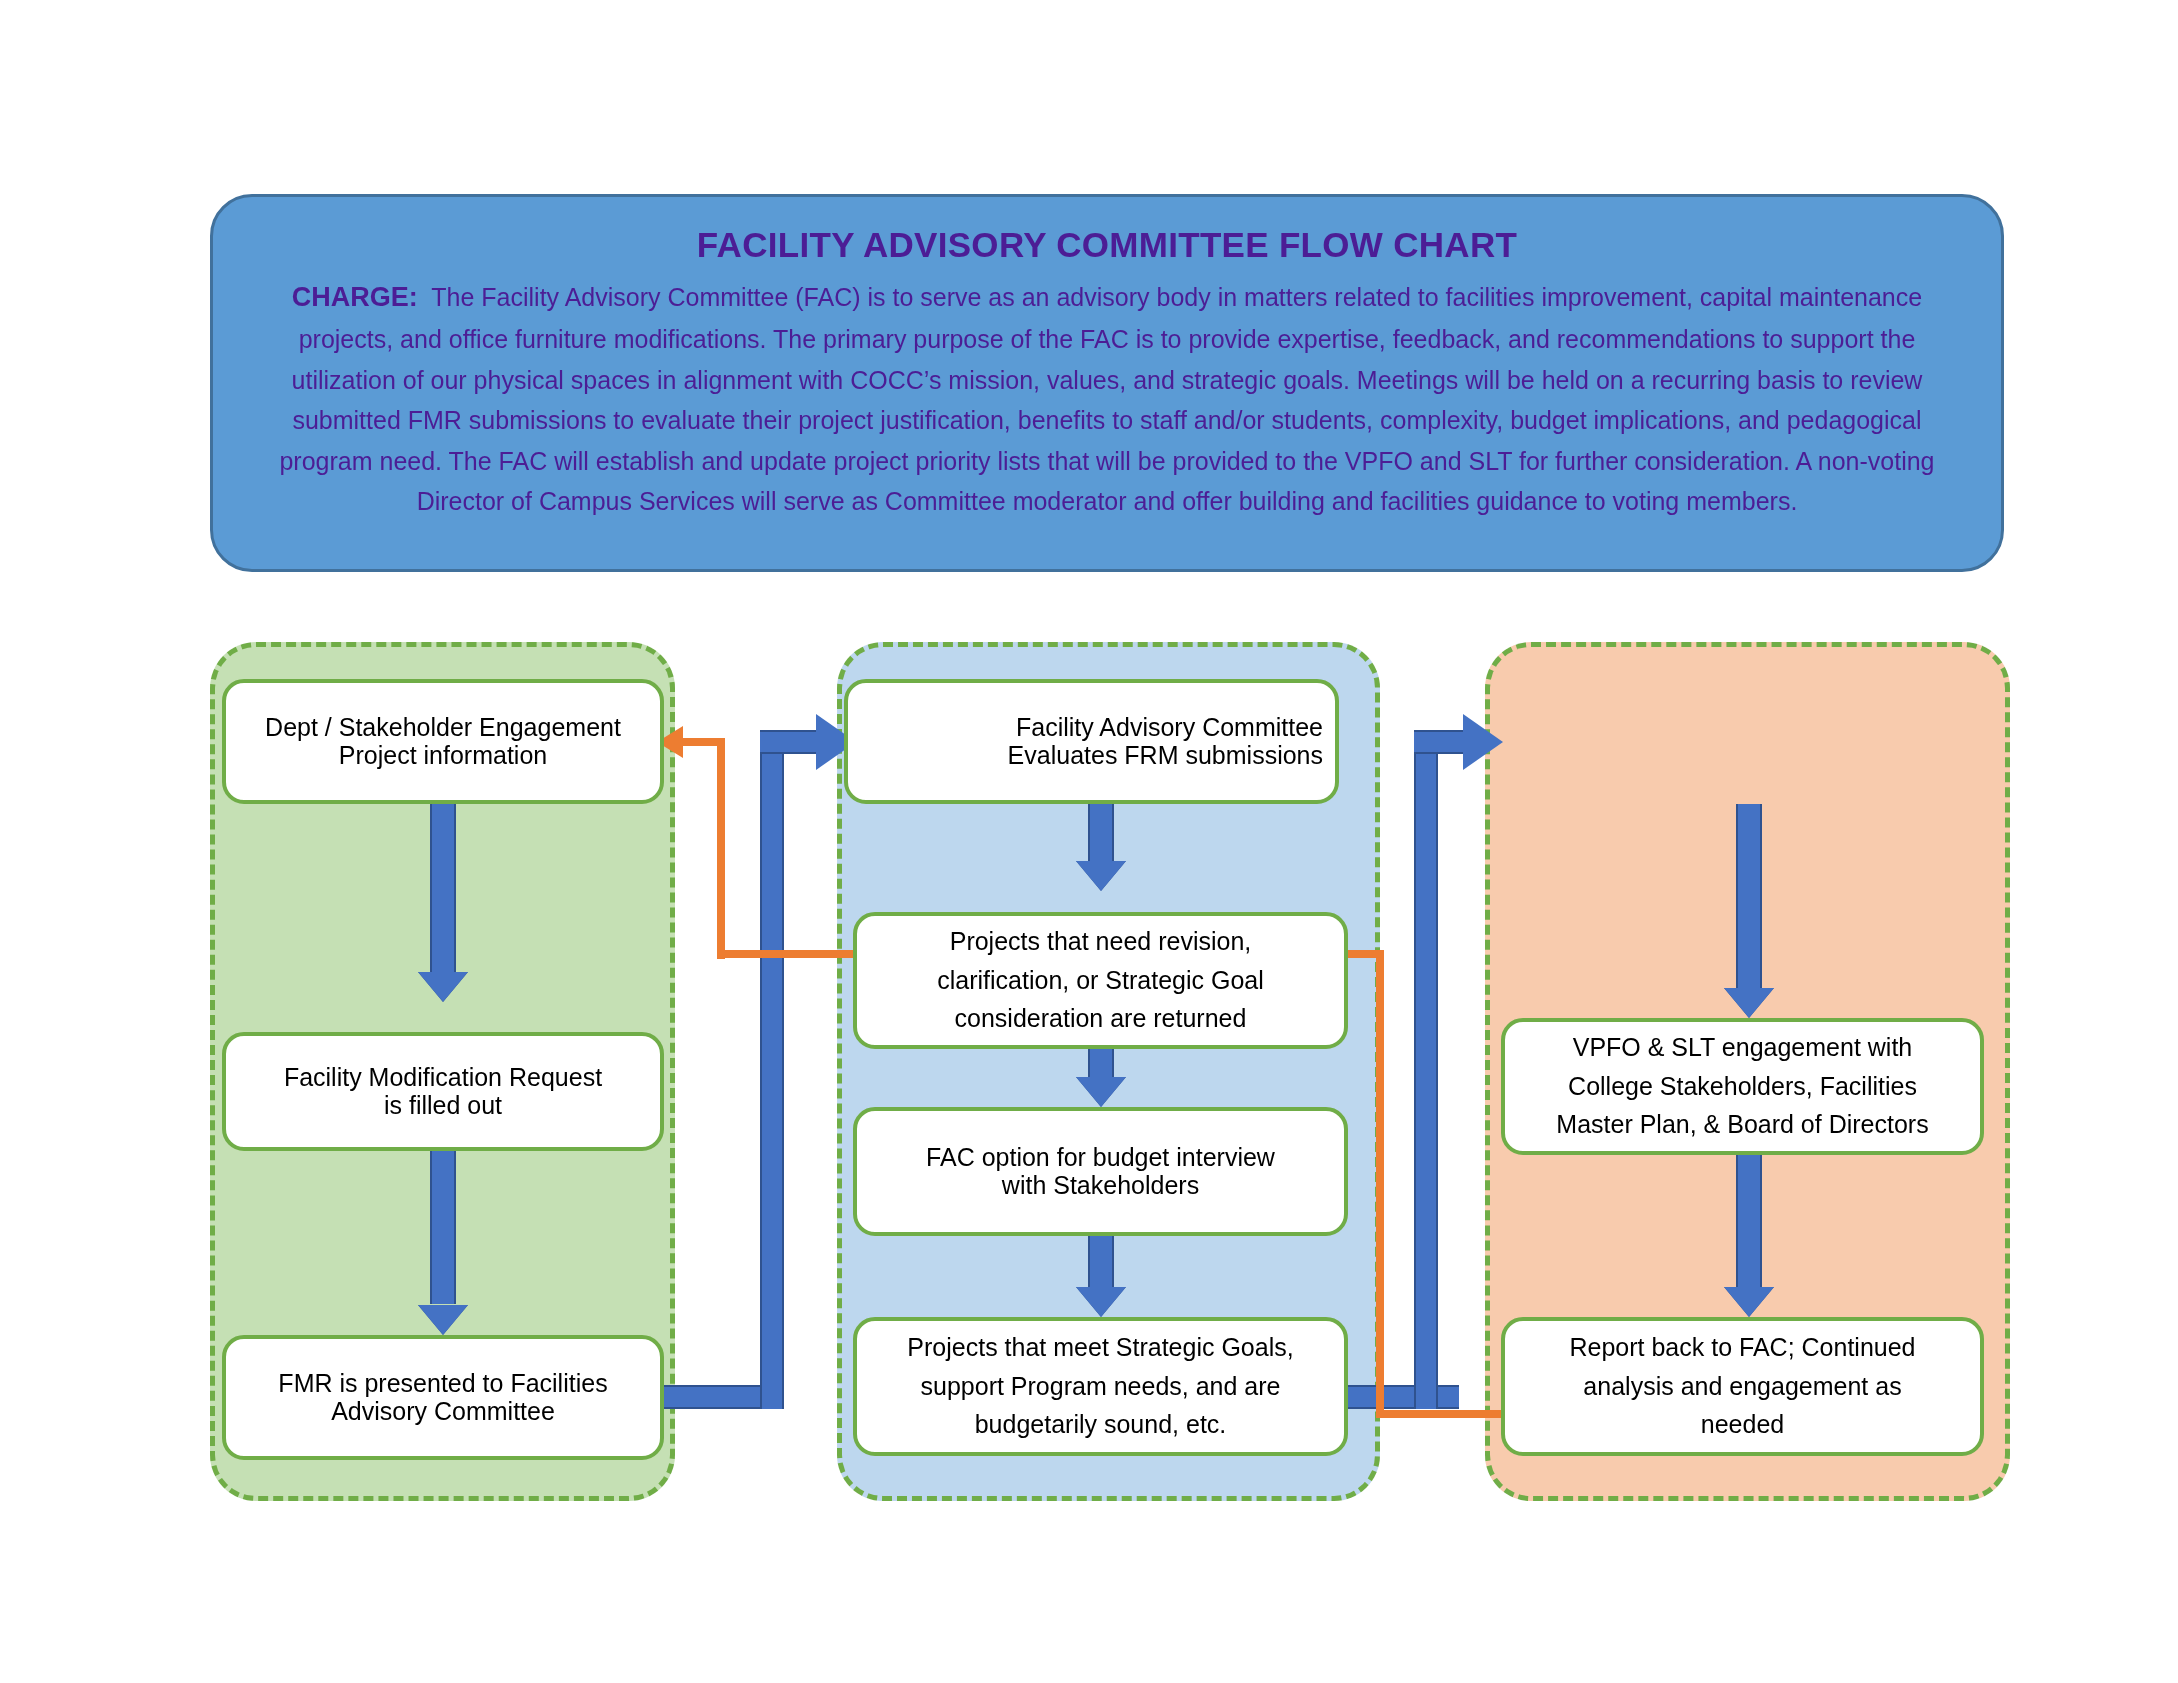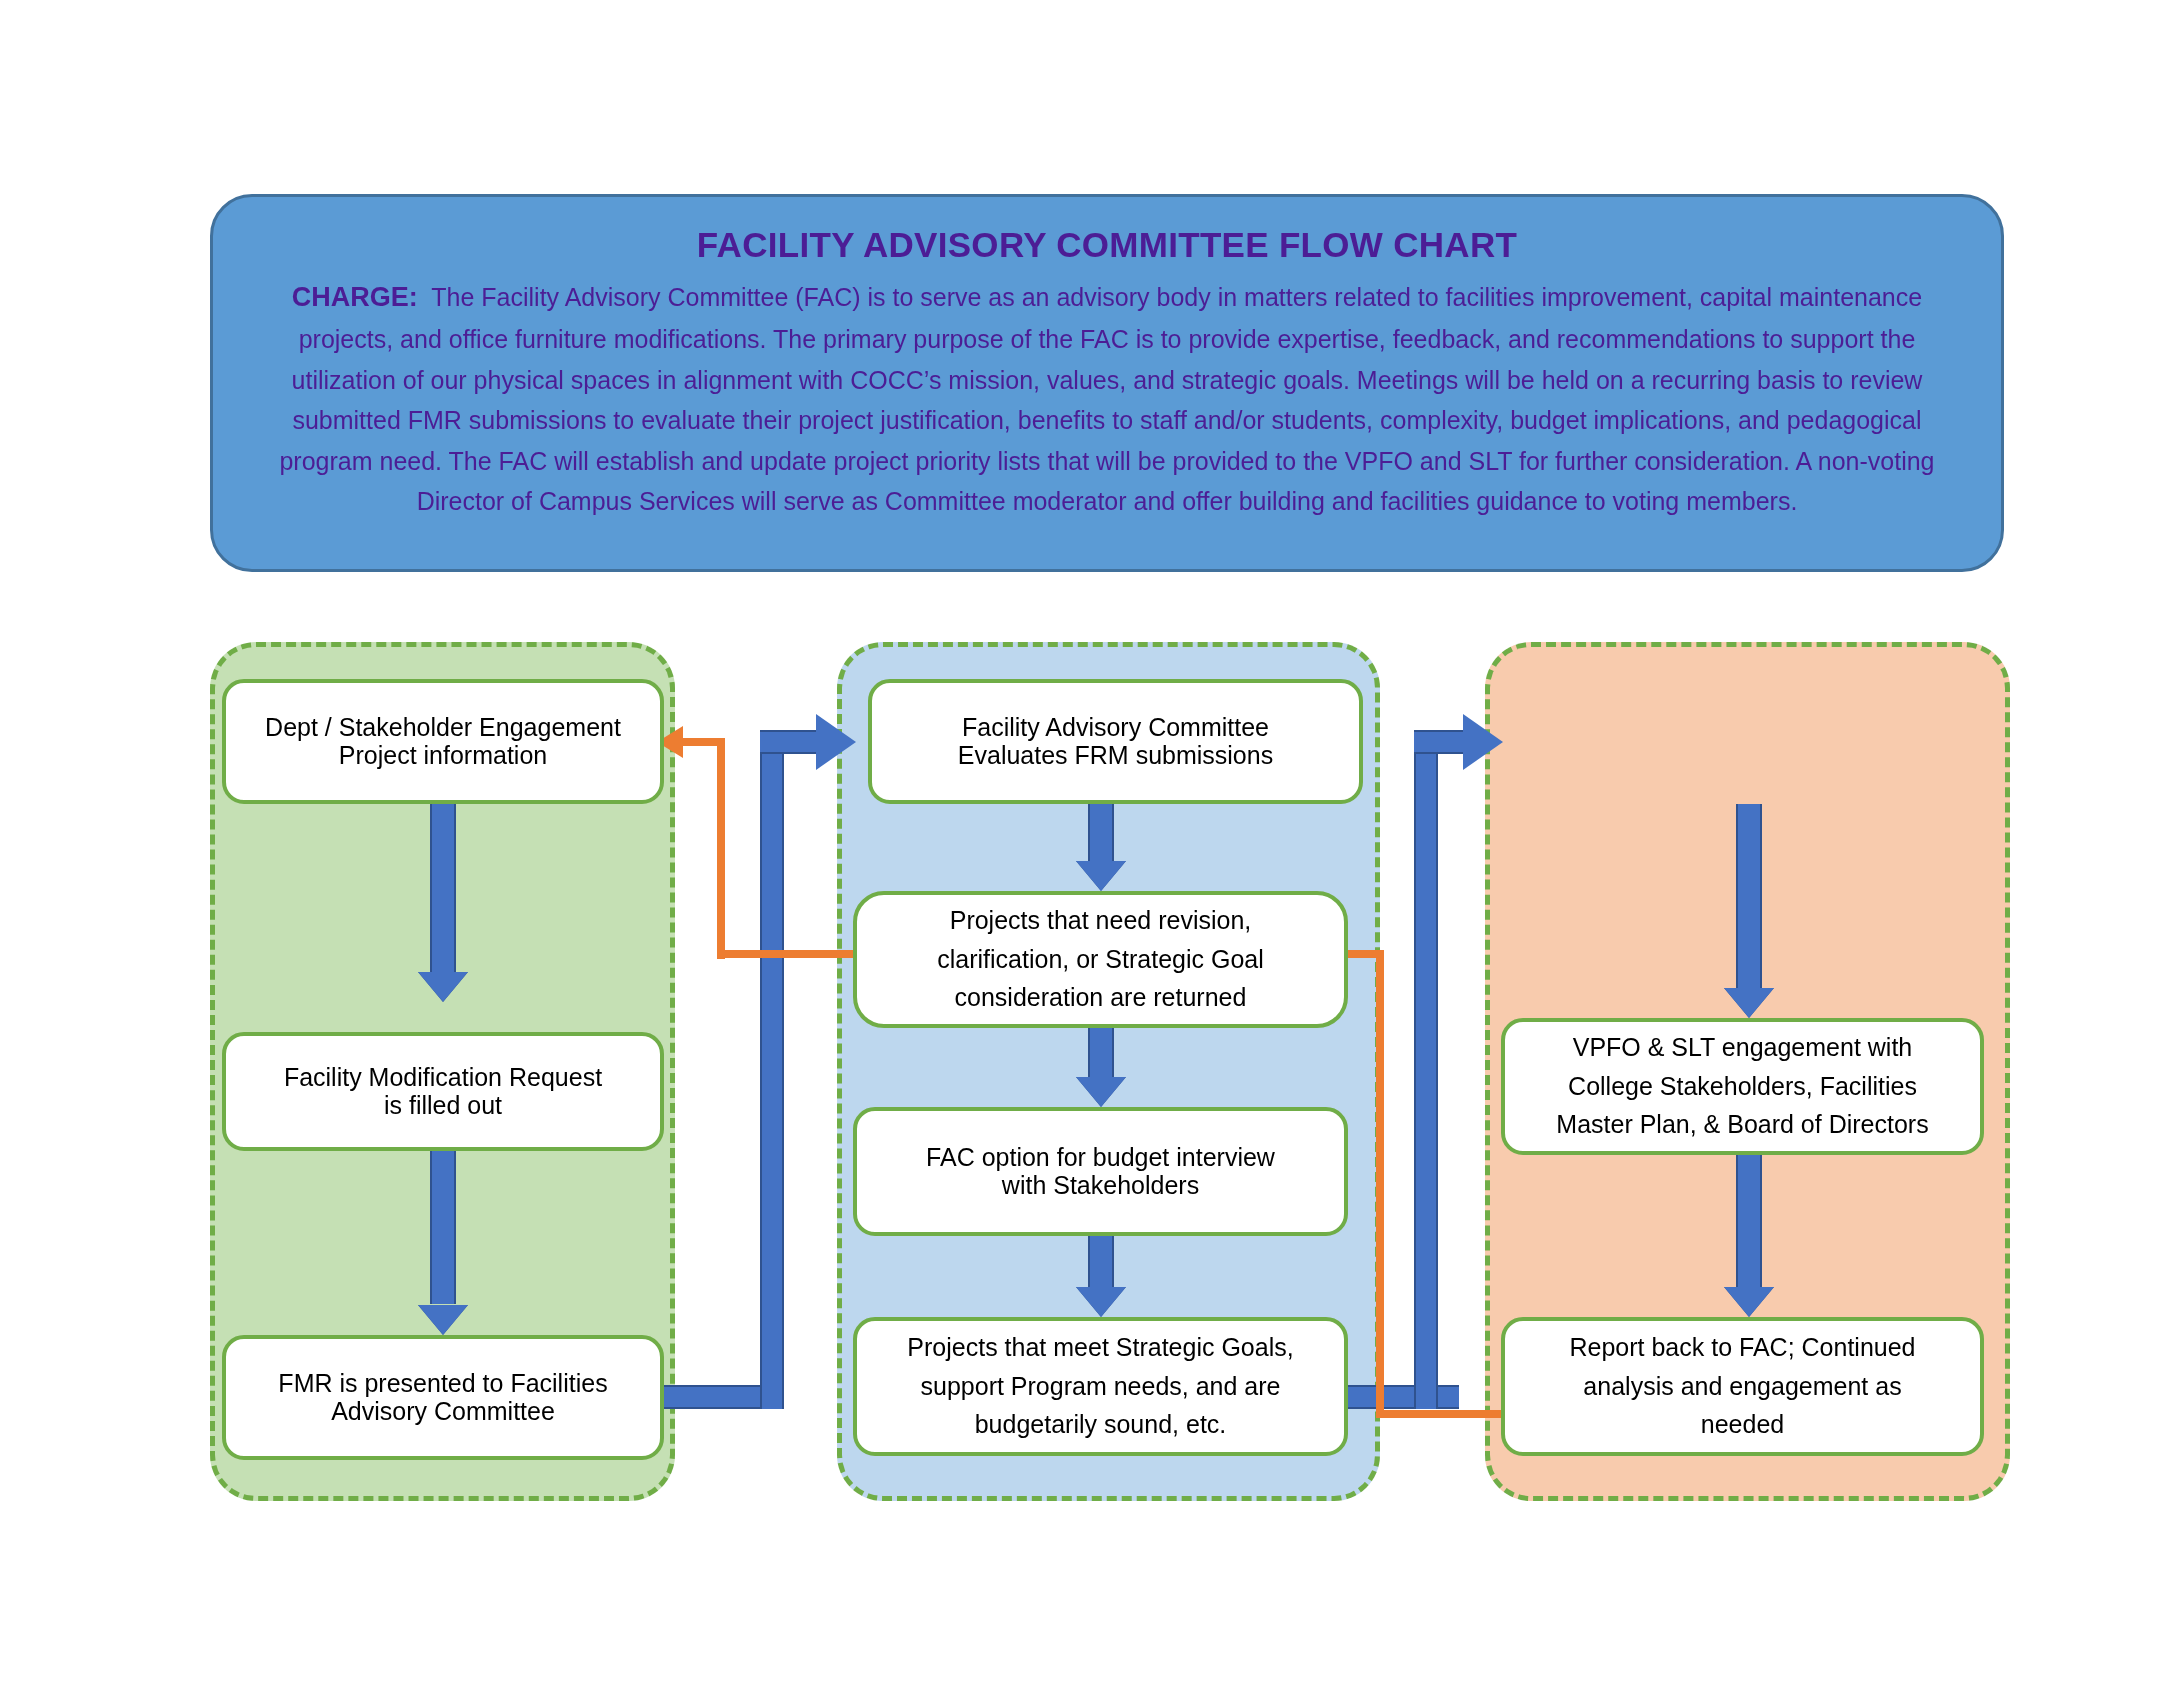--- a/index.html
+++ b/index.html
@@ -107,22 +107,22 @@
   }
   .node.spaced .ln + .ln { }
   .node.tight .ln + .ln  { margin-top: 11px; }
 
   
   #node-dept      { left: 222px; top: 679px;  width: 442px; height: 125px; }
   #node-fmr-form  { left: 222px; top: 1032px; width: 442px; height: 119px; }
   #node-fmr-pres  { left: 222px; top: 1335px; width: 442px; height: 125px; }
 
   
-  #node-fac-eval  { left: 868px; top: 679px;  width: 495px; height: 125px; }
-  #node-revision  { left: 853px; top: 891px;  width: 495px; height: 137px; border-radius: 31px; }
+  #node-fac-eval  { left: 844px; top: 679px;  width: 495px; height: 125px; text-align: right; }
+  #node-revision  { left: 853px; top: 912px;  width: 495px; height: 137px; }
   #node-budget    { left: 853px; top: 1107px; width: 495px; height: 129px; }
   #node-meet      { left: 853px; top: 1317px; width: 495px; height: 139px; }
 
   
   #node-recommend { left: 1501px; top: 679px;  width: 483px; height: 125px; }
   #node-vpfo      { left: 1501px; top: 1018px; width: 483px; height: 137px; }
   #node-report    { left: 1501px; top: 1317px; width: 483px; height: 139px; }
 
   
   .vshaft {

